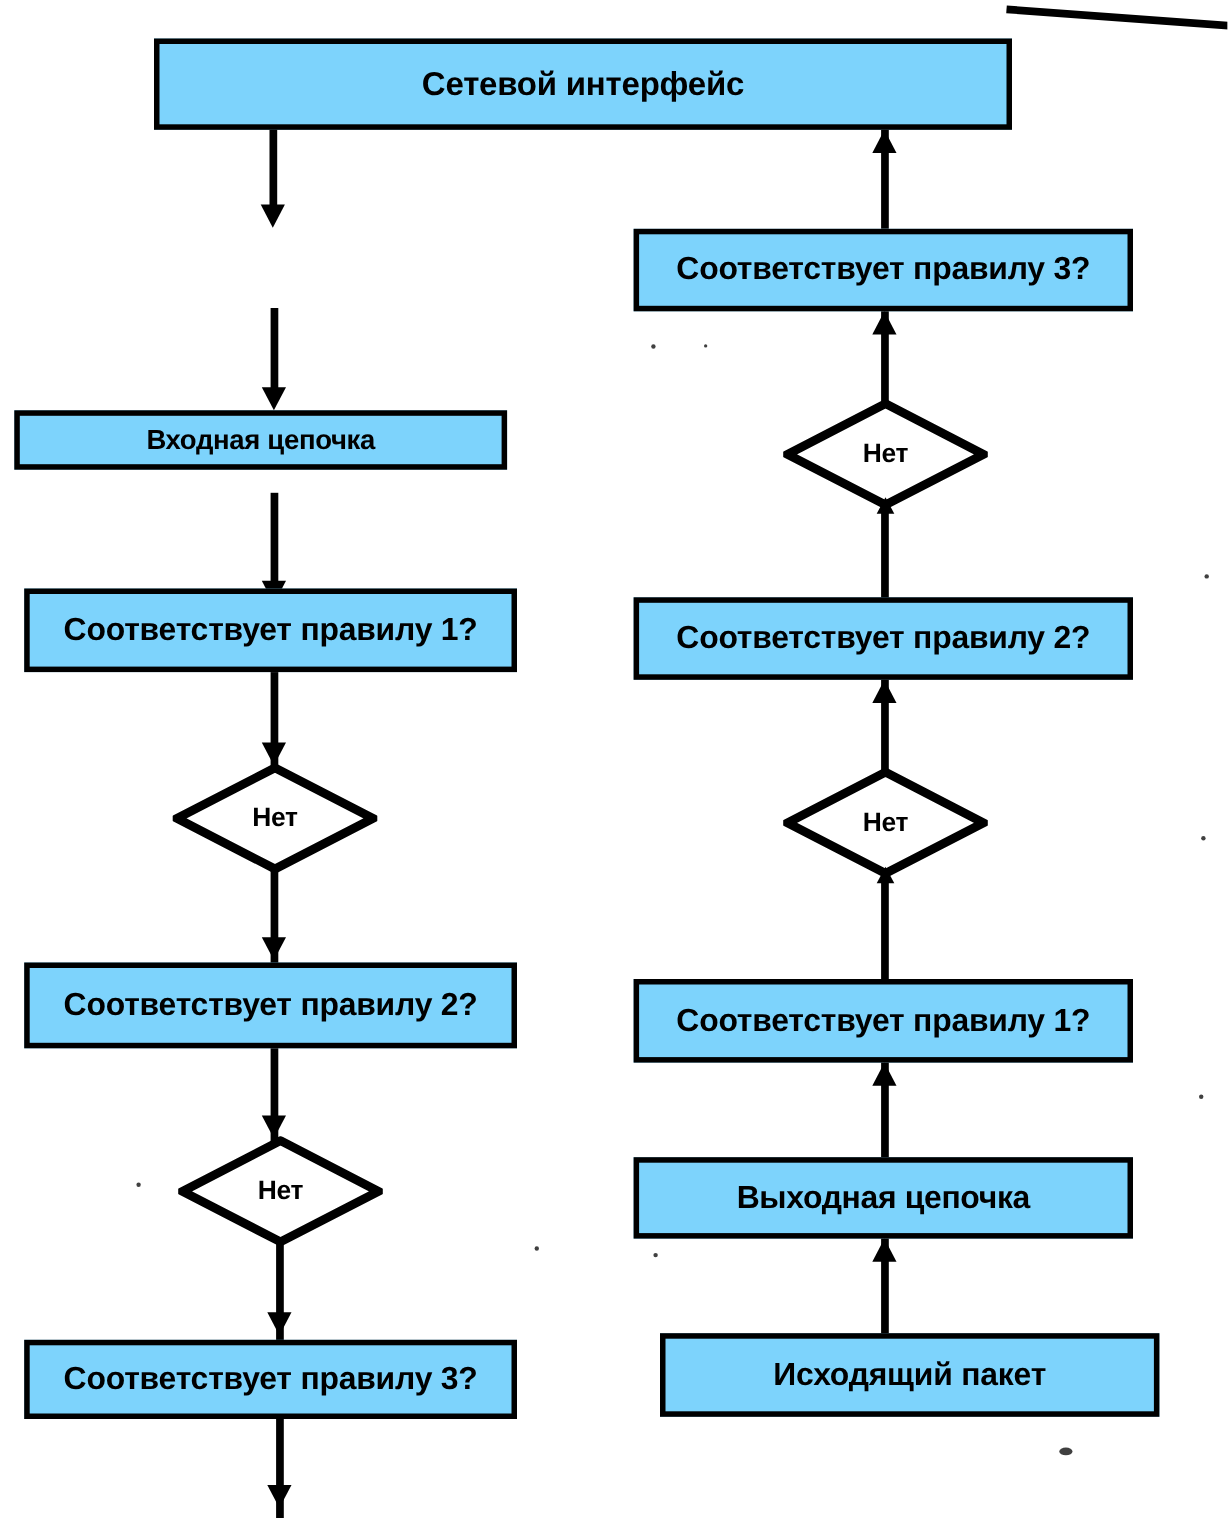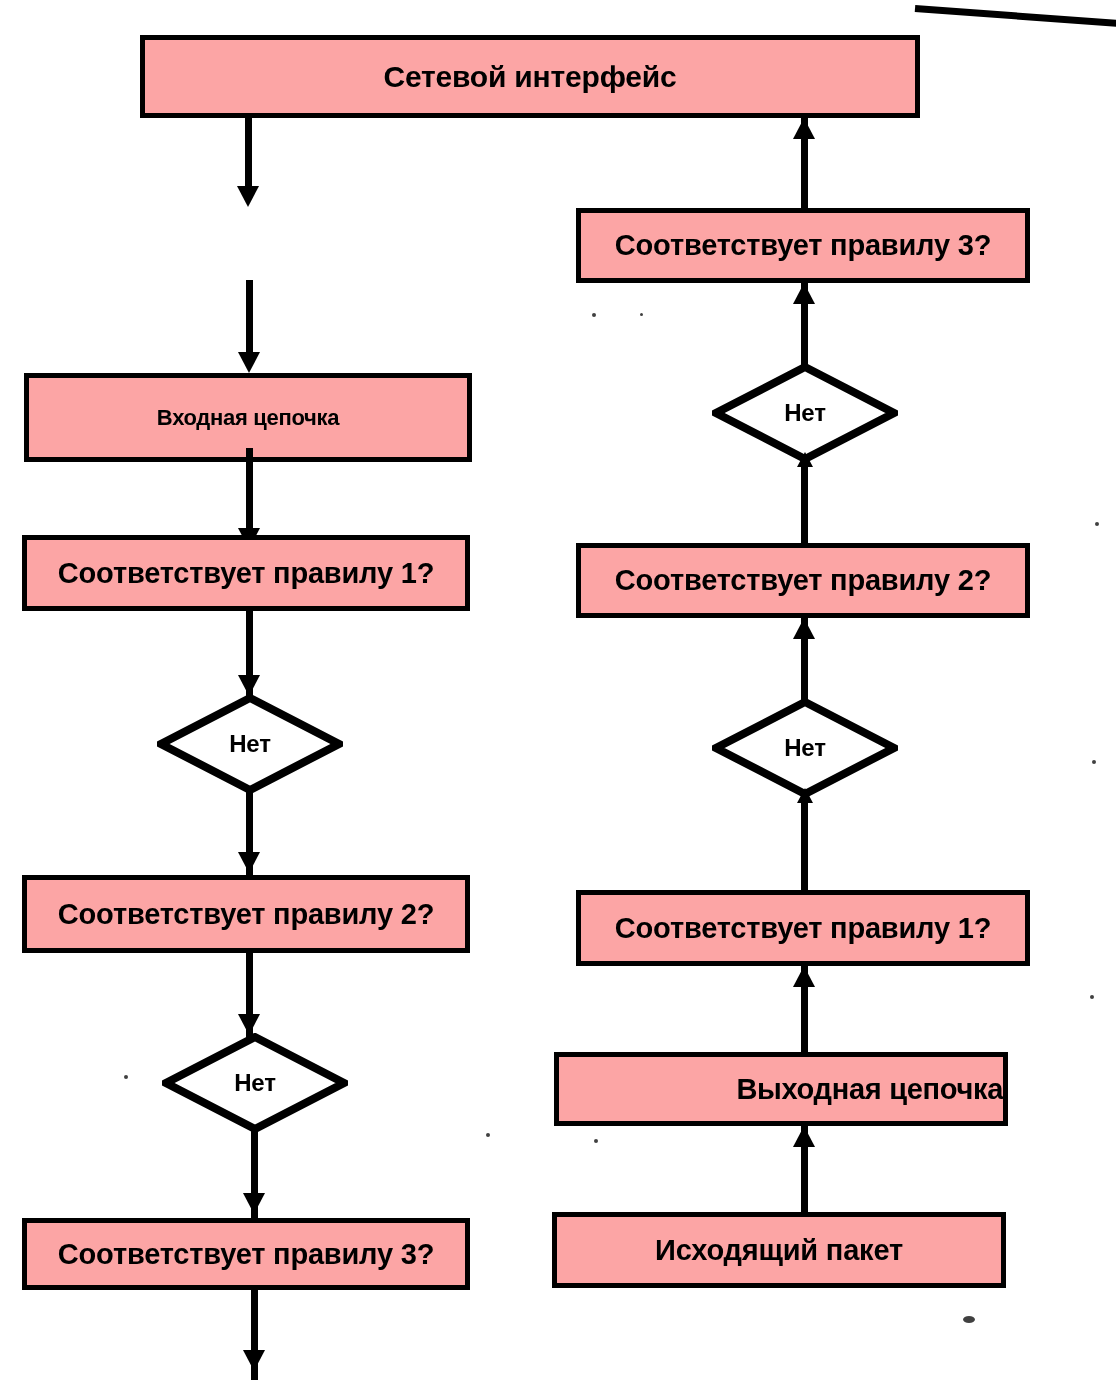--- a/index.html
+++ b/index.html
@@ -15,21 +15,21 @@
     width: 1116px;
     height: 1380px;
     background: #ffffff;
     overflow: hidden;
   }
   
   .node {
     position: absolute;
     box-sizing: border-box;
     border: 5px solid #000000;
-    background: #fca5a5;
+    background: #7dd3fc;
     display: flex;
     align-items: center;
     justify-content: center;
     color: #000000;
     letter-spacing: -0.2px;
     text-align: center;
     line-height: 1.05;
   }
   .node .label {
     display: block;
@@ -116,21 +116,21 @@
     <span class="label">Сетевой интерфейс</span>
   </div>
 
   <div class="conn" style="left:245px; top:118px; width:7px; height:73px;"></div>
   <div class="arrowhead down" style="left:237px; top:186px;"></div>
 
 
   <div class="conn" style="left:246px; top:280px; width:7px; height:78px;"></div>
   <div class="arrowhead down" style="left:238px; top:352px;"></div>
 
-  <div class="node strong" style="left:24px; top:373px; width:448px; height:89px; font-size:22px;">
+  <div class="node strong" style="left:13px; top:373px; width:448px; height:54px; font-size:25px;">
     <span class="label">Входная цепочка</span>
   </div>
 
   <div class="conn" style="left:246px; top:448px; width:7px; height:88px;"></div>
   <div class="arrowhead down" style="left:238px; top:528px;"></div>
 
   <div class="node regular" style="left:22px; top:535px; width:448px; height:76px; font-size:29px;">
     <span class="label">Соответствует правилу 1?</span>
   </div>
 
@@ -208,24 +208,24 @@
   <div class="conn" style="left:801px; top:794px; width:7px; height:96px;"></div>
   <div class="arrowhead small-up" style="left:797px; top:788px;"></div>
 
   <div class="node regular" style="left:576px; top:890px; width:454px; height:76px; font-size:29px;">
     <span class="label">Соответствует правилу 1?</span>
   </div>
 
   <div class="conn" style="left:801px; top:966px; width:7px; height:86px;"></div>
   <div class="arrowhead up" style="left:793px; top:966px;"></div>
 
-  <div class="node strong" style="left:554px; top:1052px; width:454px; height:74px; font-size:29px;justify-content:flex-end;">
+  <div class="node strong" style="left:576px; top:1052px; width:454px; height:74px; font-size:29px;">
     <span class="label">Выходная цепочка</span>
   </div>
 
   <div class="conn" style="left:801px; top:1126px; width:7px; height:88px;"></div>
   <div class="arrowhead up" style="left:793px; top:1126px;"></div>
 
-  <div class="node regular" style="left:552px; top:1212px; width:454px; height:76px; font-size:29px;text-align:right;">
+  <div class="node regular" style="left:600px; top:1212px; width:454px; height:76px; font-size:29px;text-align:right;">
     <span class="label">Исходящий пакет</span>
   </div>
 
 </div>
 
 </body></html>

